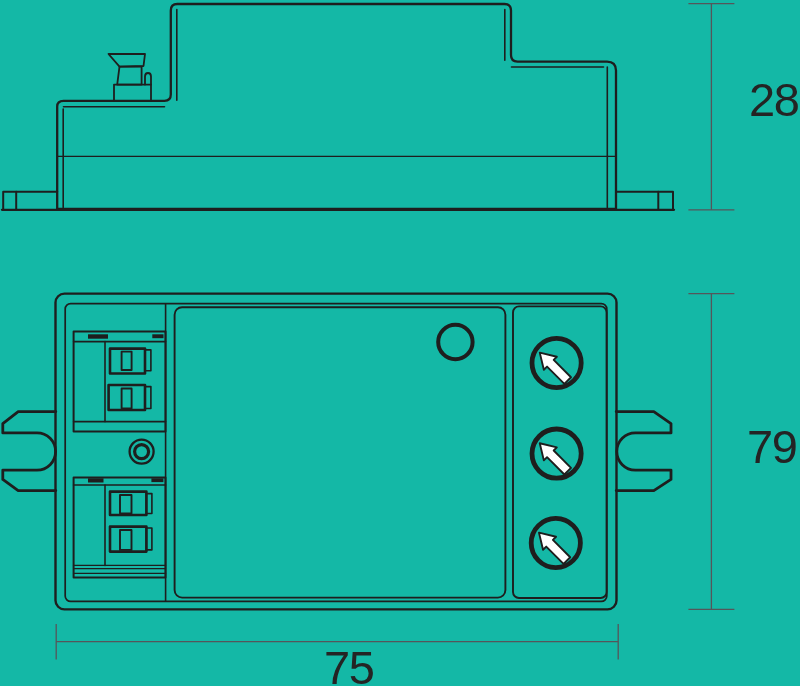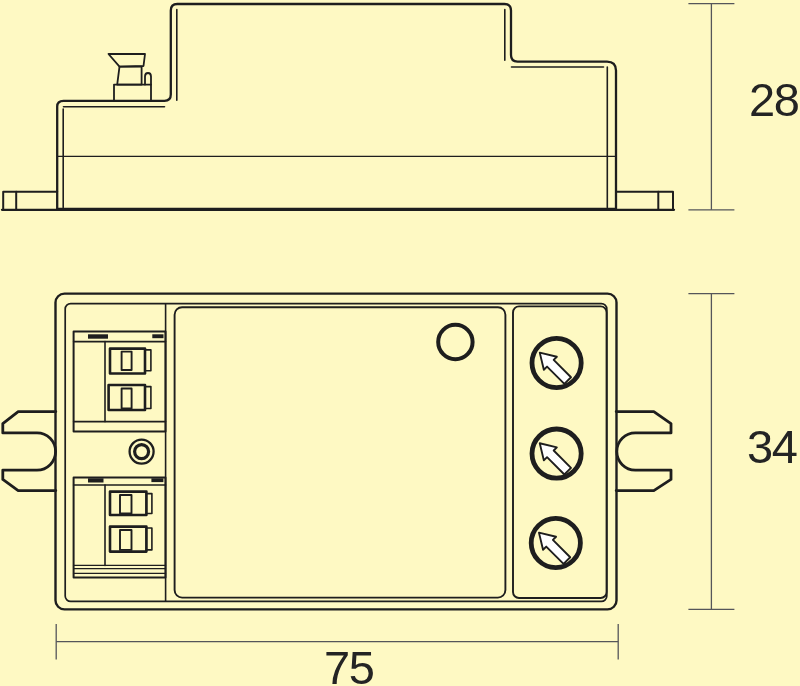--- a/index.html
+++ b/index.html
@@ -4,21 +4,21 @@
 <style>
   html, body {
     margin: 0;
     padding: 0;
     background: #ffffff;
   }
   .canvas {
     position: relative;
     width: 800px;
     height: 686px;
-    background: #fef9c3;
+    background: #14b8a6;
     overflow: hidden;
     font-family: "Liberation Sans", sans-serif;
   }
   .canvas svg {
     position: absolute;
     left: 0;
     top: 0;
   }
   .dim-label {
     position: absolute;
@@ -168,16 +168,16 @@
       </g>
       <g>
         <path d="M 56.2 641.6 L 618.2 641.6"></path>
         <path d="M 56.2 624 L 56.2 659.6"></path>
         <path d="M 618.2 624 L 618.2 659.6"></path>
       </g>
     </g>
   </svg>
 
   <div class="dim-label h28">28</div>
-  <div class="dim-label h42">34</div>
+  <div class="dim-label h42">79</div>
   <div class="dim-label w75">75</div>
 
 </div>
 
 </body></html>

